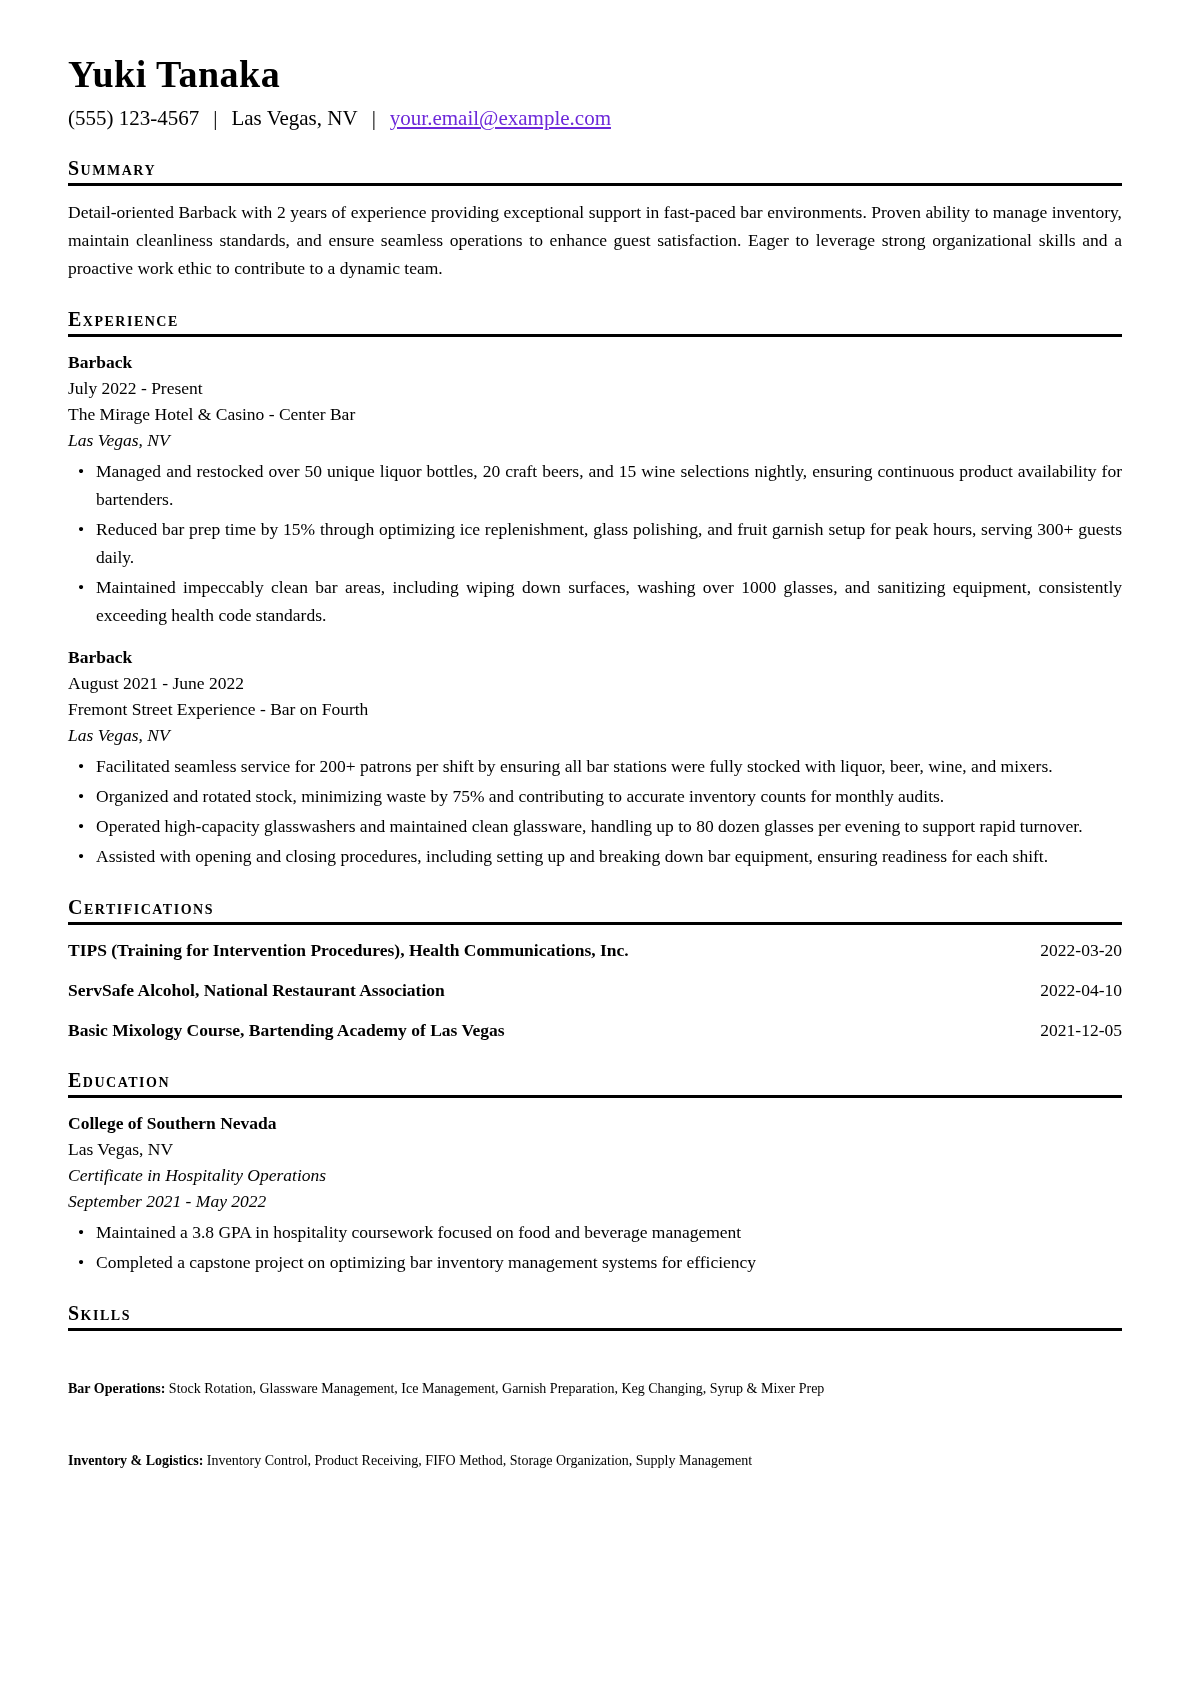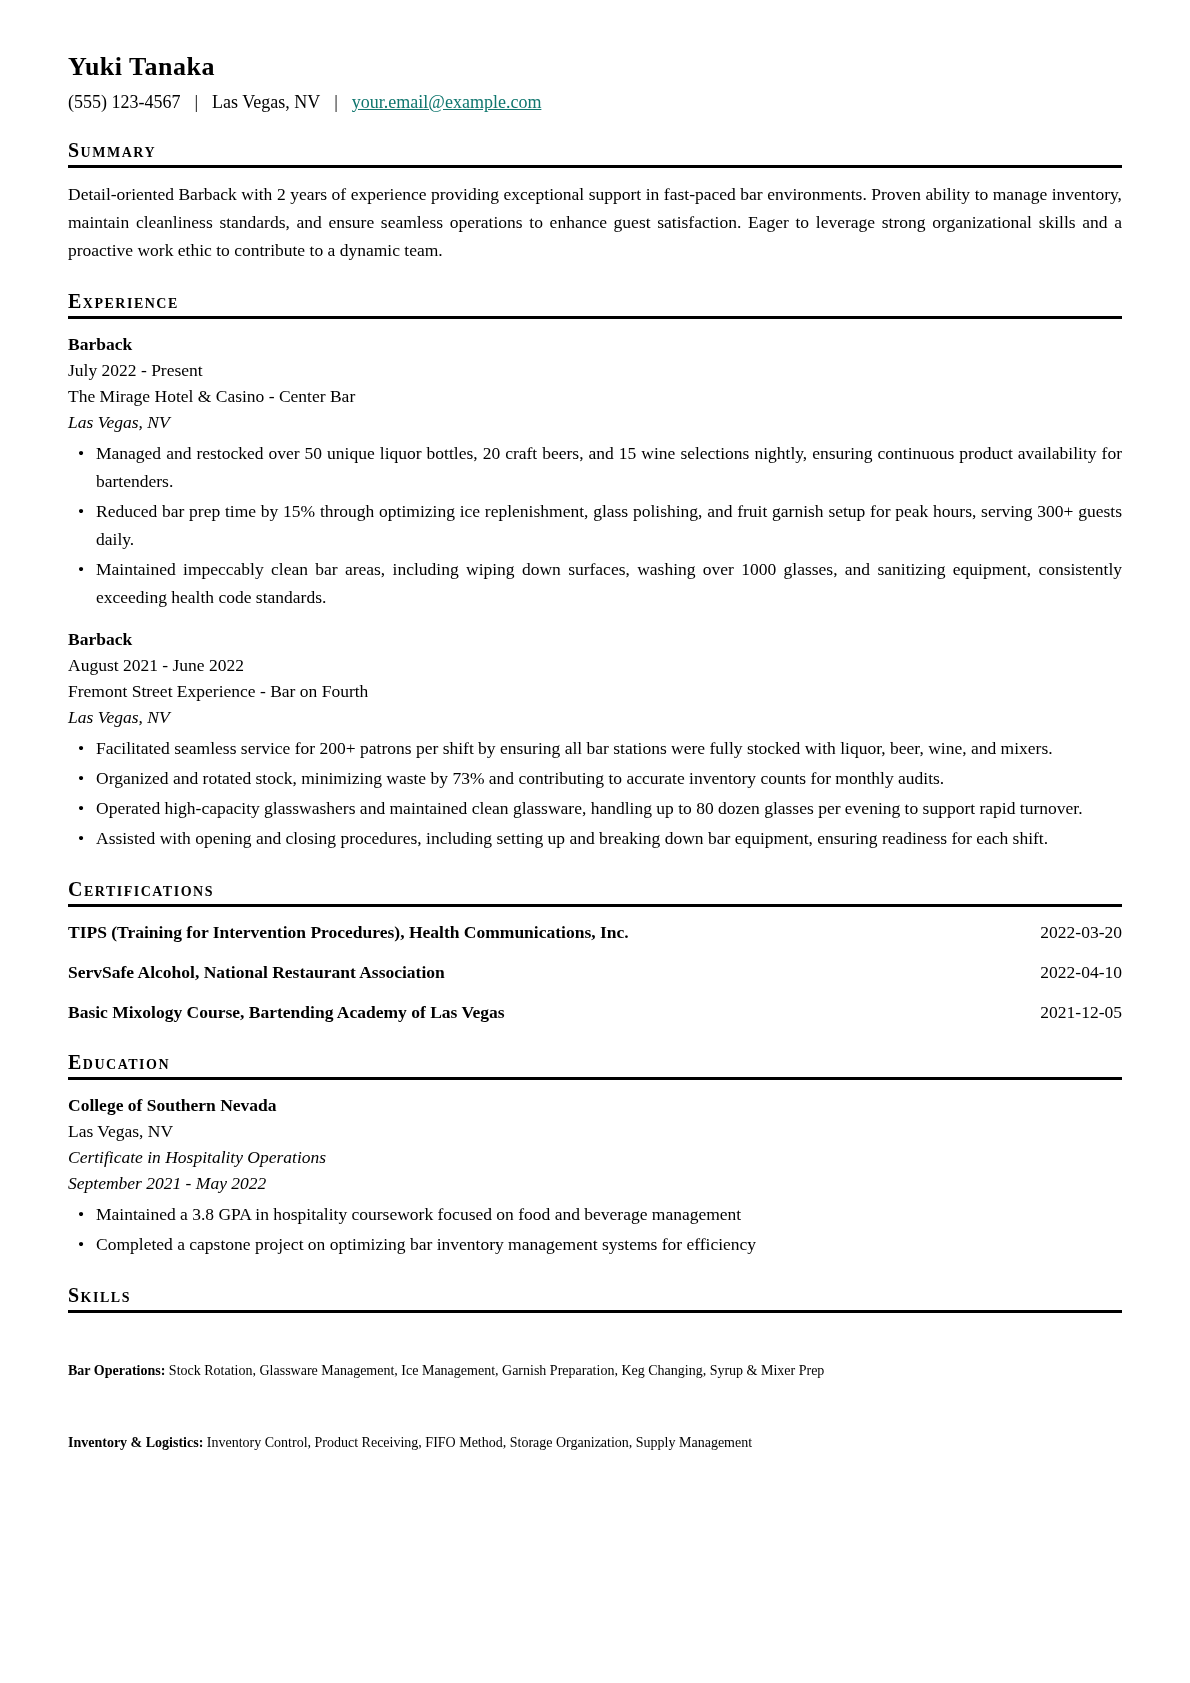--- a/index.html
+++ b/index.html
@@ -14,35 +14,35 @@
     width: 1190px;
     height: 1683px;
     margin: 0 auto;
     background: #ffffff;
     padding: 52px 68px 0 68px;
     overflow: hidden;
   }
 
   
   .name {
-    font-size: 26px;
+    font-size: 38px;
     font-weight: 700;
     letter-spacing: 0.5px;
     margin-bottom: 10px;
   }
   .contact-line {
-    font-size: 18px;
+    font-size: 21px;
     display: flex;
     align-items: baseline;
     gap: 14px;
     margin-bottom: 8px;
   }
   .contact-sep { color: #000; }
   .email-link {
-    color: #0f766e;
+    color: #6d28d9;
     text-decoration: underline;
     cursor: pointer;
   }
 
   
   .section { margin-top: 26px; }
   .section-heading {
     font-size: 20px;
     font-weight: 600;
     font-variant: small-caps;
@@ -165,21 +165,21 @@
       <div class="entry-row">
         <span class="entry-title">Barback</span>
         <span class="entry-dates">August 2021 - June 2022</span>
       </div>
       <div class="entry-row">
         <span class="entry-company">Fremont Street Experience - Bar on Fourth</span>
         <span class="entry-location-italic">Las Vegas, NV</span>
       </div>
       <ul class="bullets">
         <li>Facilitated seamless service for 200+ patrons per shift by ensuring all bar stations were fully stocked with liquor, beer, wine, and mixers.</li>
-        <li>Organized and rotated stock, minimizing waste by 73% and contributing to accurate inventory counts for monthly audits.</li>
+        <li>Organized and rotated stock, minimizing waste by 75% and contributing to accurate inventory counts for monthly audits.</li>
         <li>Operated high-capacity glasswashers and maintained clean glassware, handling up to 80 dozen glasses per evening to support rapid turnover.</li>
         <li>Assisted with opening and closing procedures, including setting up and breaking down bar equipment, ensuring readiness for each shift.</li>
       </ul>
     </div>
   </div>
 
   <div class="section">
     <div class="section-heading">Certifications</div>
     <div class="section-rule"></div>
 

